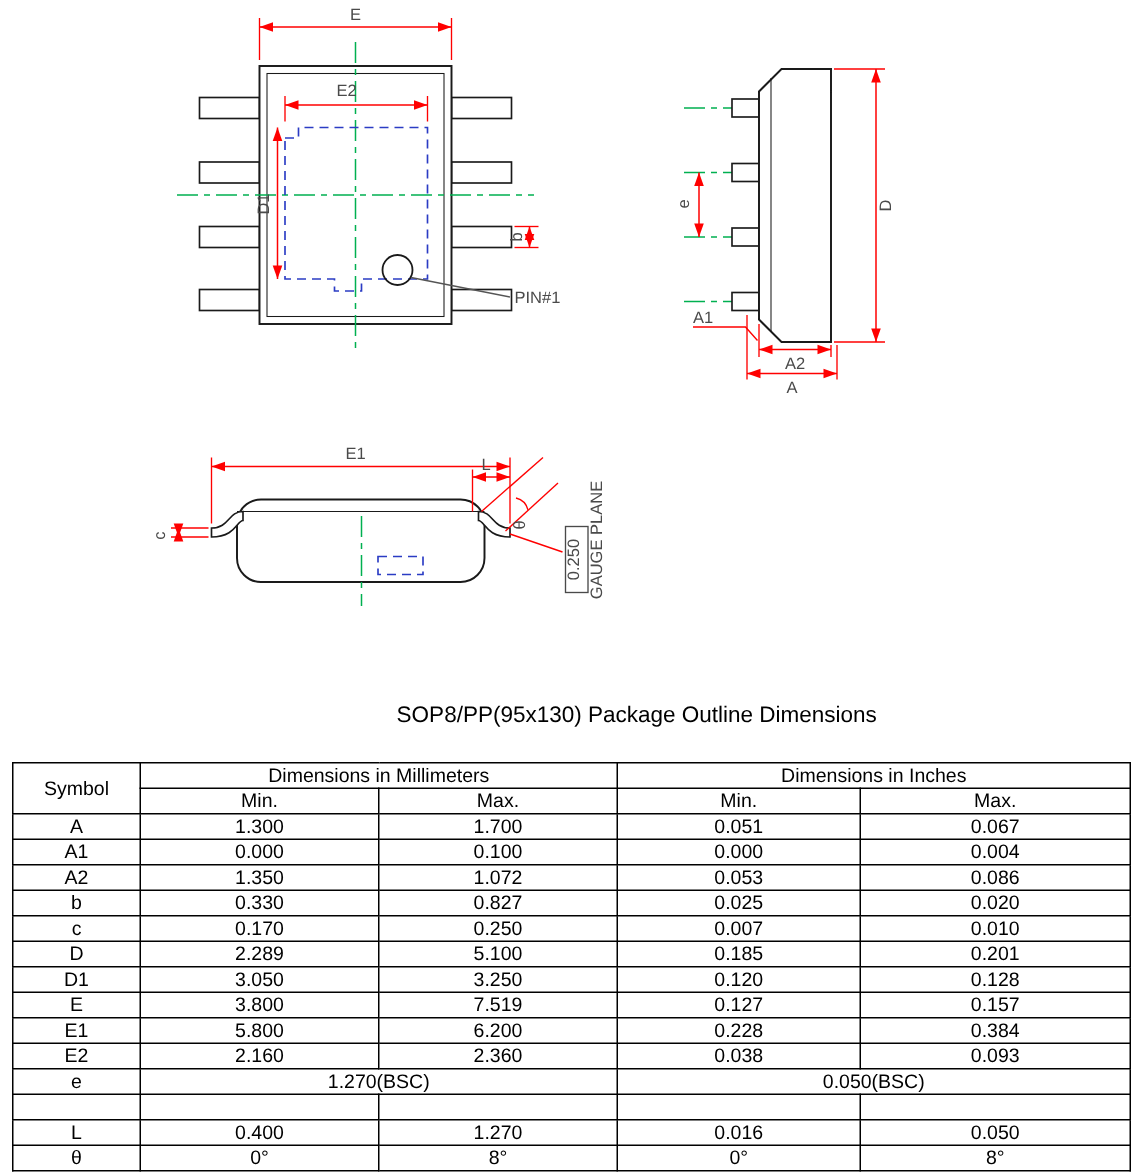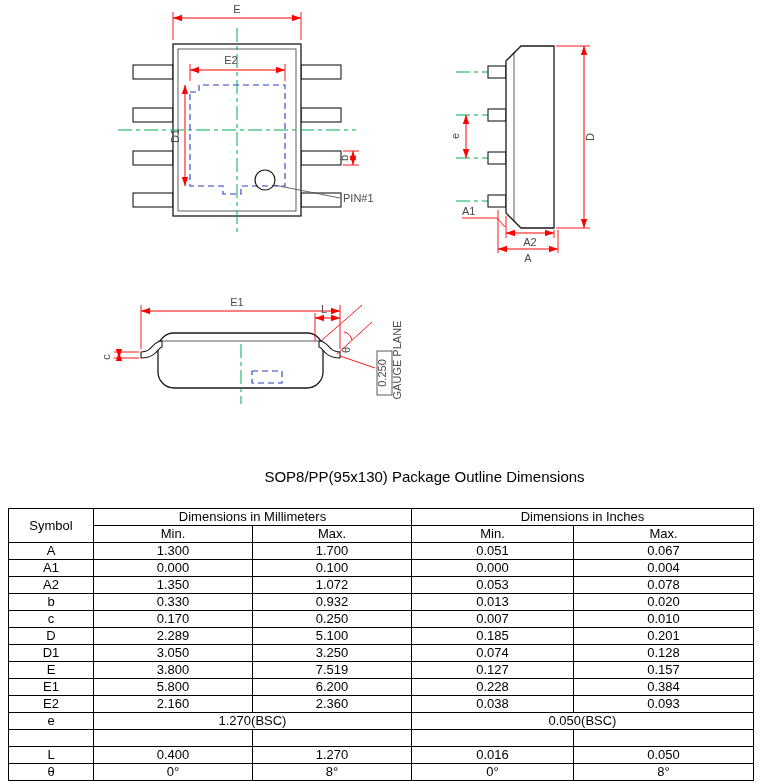--- a/index.html
+++ b/index.html
@@ -183,48 +183,48 @@
           <td>0.000</td>
           <td>0.100</td>
           <td>0.000</td>
           <td>0.004</td>
         </tr>
         <tr>
           <td>A2</td>
           <td>1.350</td>
           <td>1.072</td>
           <td>0.053</td>
-          <td>0.078</td>
+          <td>0.086</td>
         </tr>
         <tr>
           <td>b</td>
           <td>0.330</td>
-          <td>0.932</td>
-          <td>0.013</td>
+          <td>0.827</td>
+          <td>0.025</td>
           <td>0.020</td>
         </tr>
         <tr>
           <td>c</td>
           <td>0.170</td>
           <td>0.250</td>
           <td>0.007</td>
           <td>0.010</td>
         </tr>
         <tr>
           <td>D</td>
           <td>2.289</td>
           <td>5.100</td>
           <td>0.185</td>
           <td>0.201</td>
         </tr>
         <tr>
           <td>D1</td>
           <td>3.050</td>
           <td>3.250</td>
-          <td>0.074</td>
+          <td>0.120</td>
           <td>0.128</td>
         </tr>
         <tr>
           <td>E</td>
           <td>3.800</td>
           <td>7.519</td>
           <td>0.127</td>
           <td>0.157</td>
         </tr>
         <tr>

